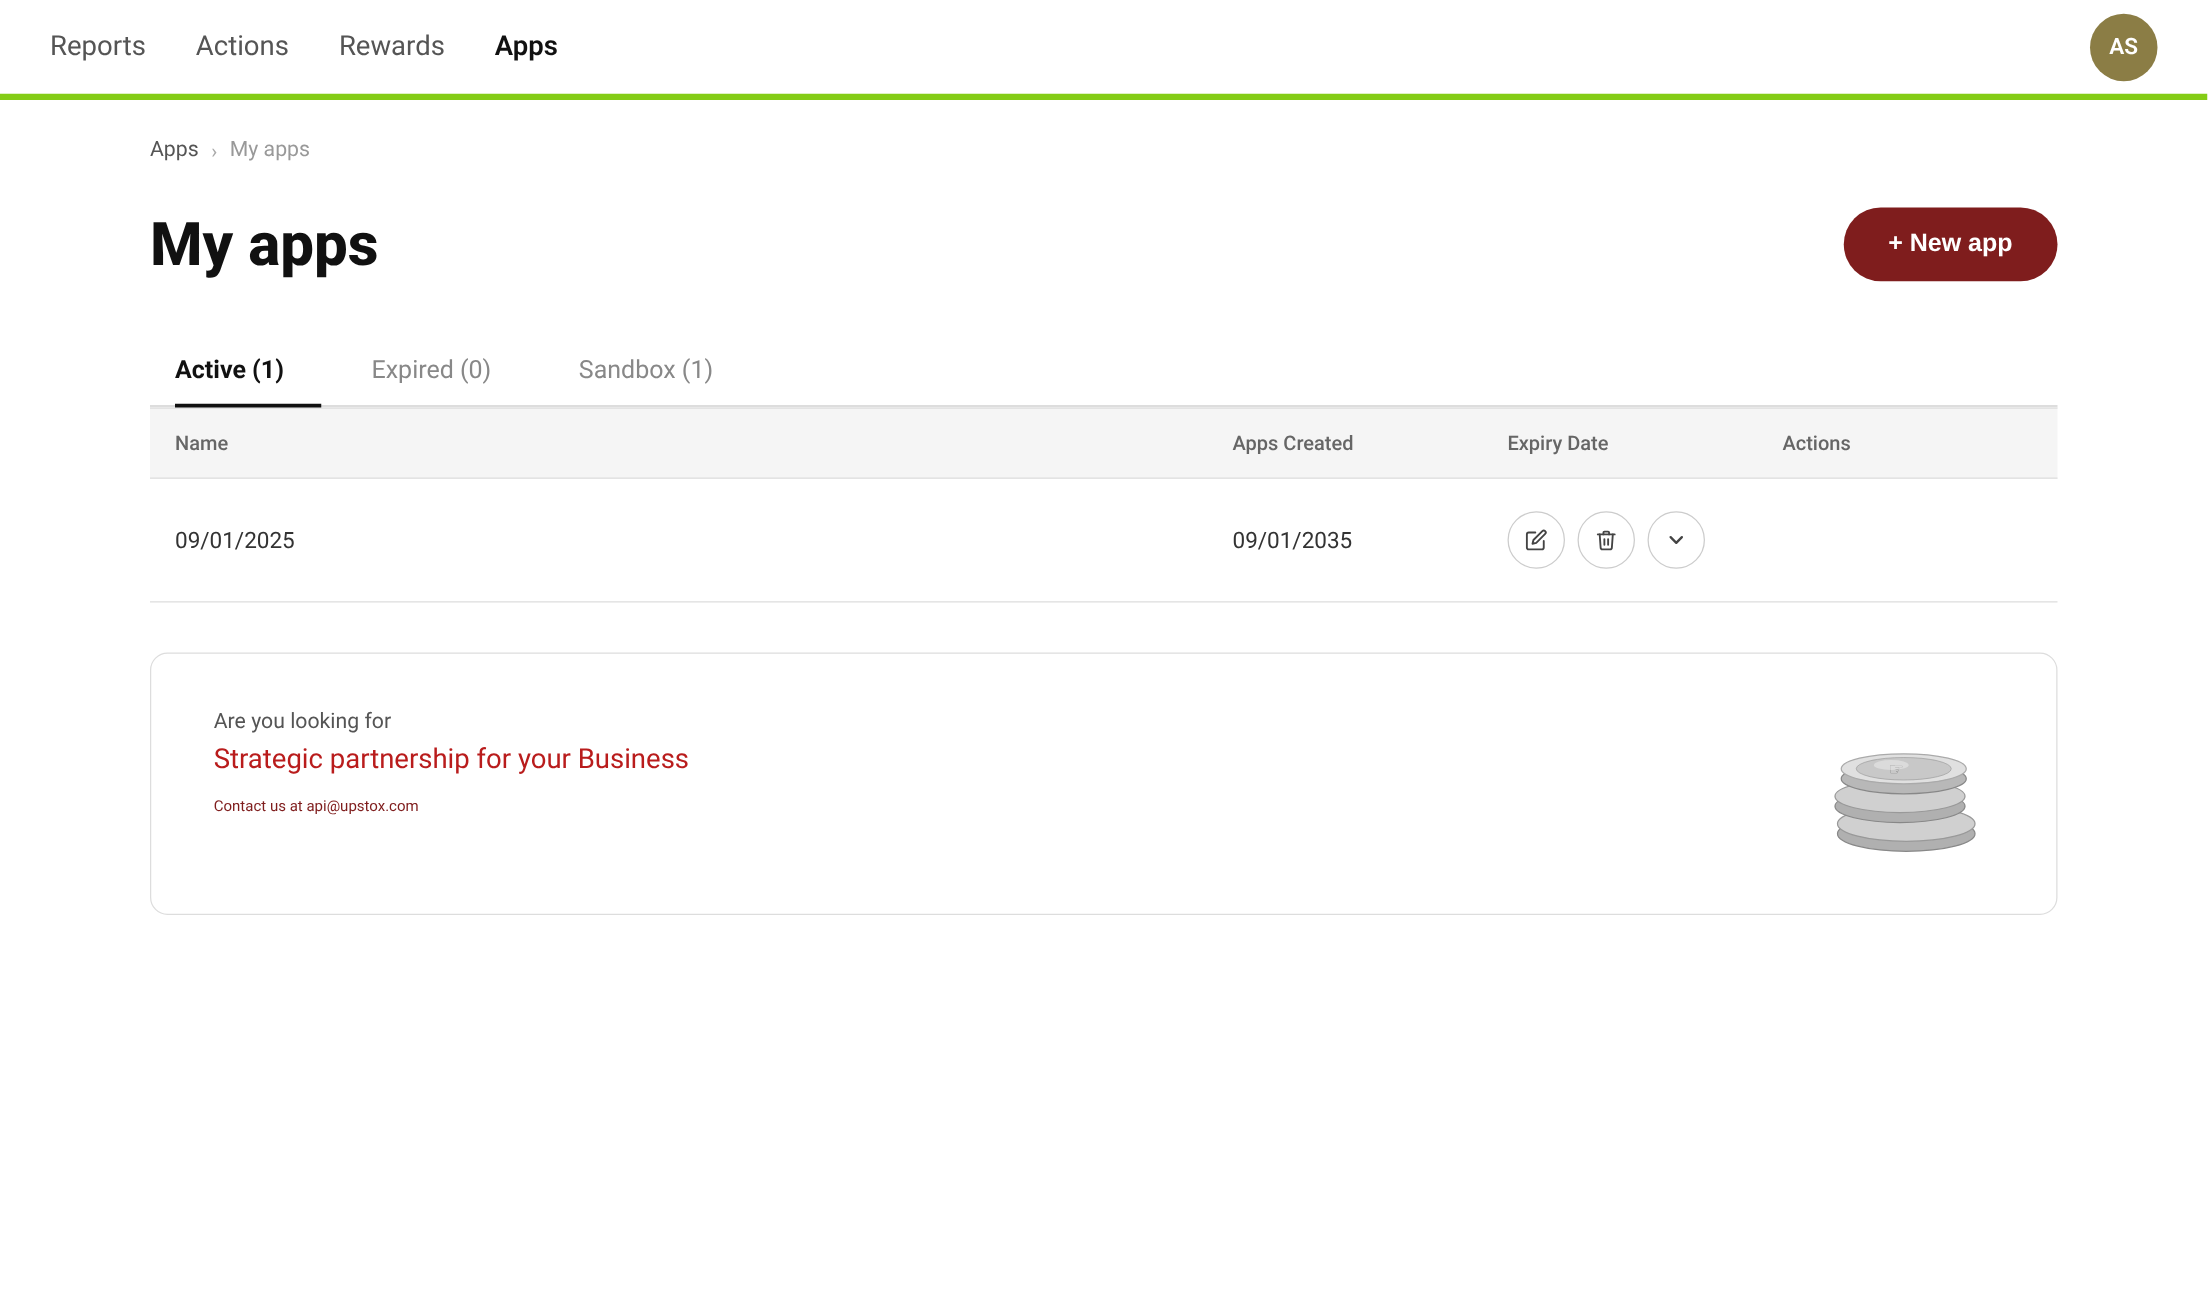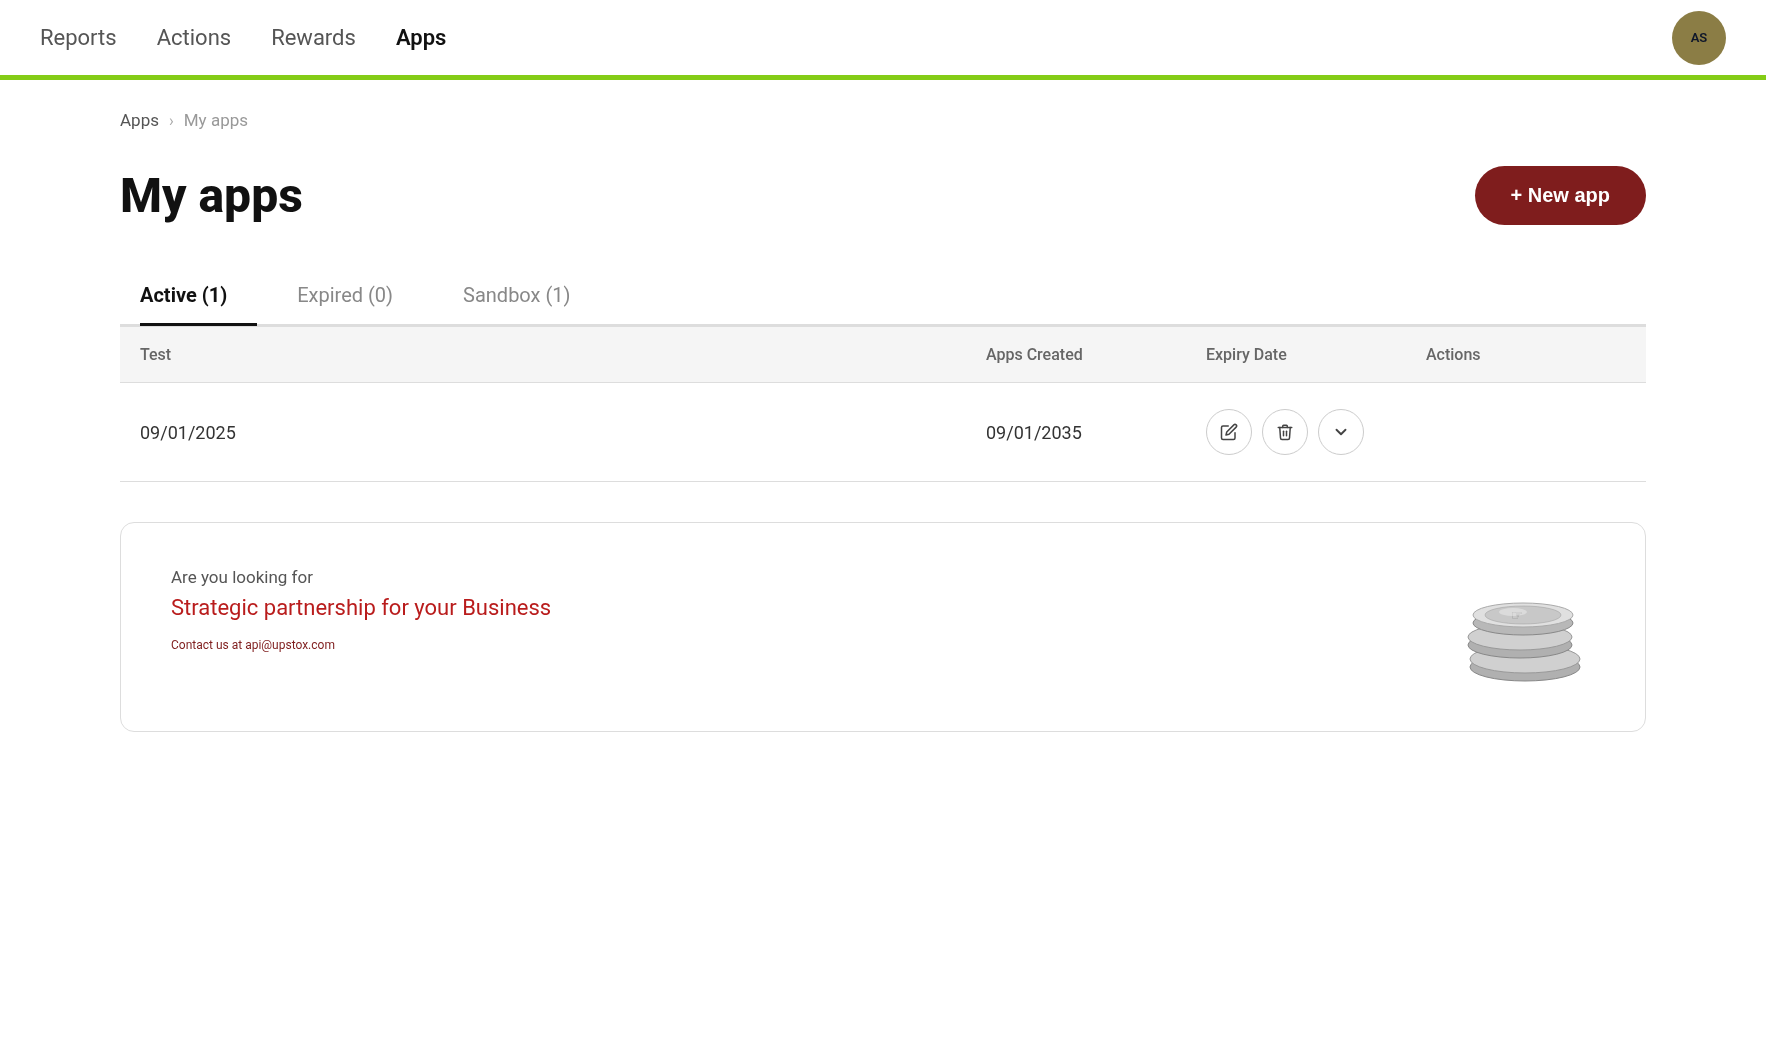--- a/index.html
+++ b/index.html
@@ -37,25 +37,25 @@
     }
     .nav-link.active {
       color: #111;
       font-weight: 600;
     }
     .nav-avatar {
       width: 54px;
       height: 54px;
       border-radius: 50%;
       background: #8b7d45;
-      color: #0f172a;
+      color: #ffffff;
       display: flex;
       align-items: center;
       justify-content: center;
-      font-size: 13px;
+      font-size: 18px;
       font-weight: 600;
       cursor: pointer;
     }
 
     
     .main-content {
       padding: 30px 120px 60px 120px;
     }
 
     
@@ -256,21 +256,21 @@
   </div>
 
   <div class="tabs">
     <button class="tab active">Active (1)</button>
     <button class="tab">Expired (0)</button>
     <button class="tab">Sandbox (1)</button>
   </div>
 
   <div class="table-wrapper">
     <div class="table-header">
-      <span>Test</span>
+      <span>Name</span>
       <span>Apps Created</span>
       <span>Expiry Date</span>
       <span>Actions</span>
     </div>
 
     <div class="table-row">
       <div class="date-cell">09/01/2025</div>
       <div class="date-cell">09/01/2035</div>
       <div class="actions-cell">
         <button class="action-btn" title="Edit">

